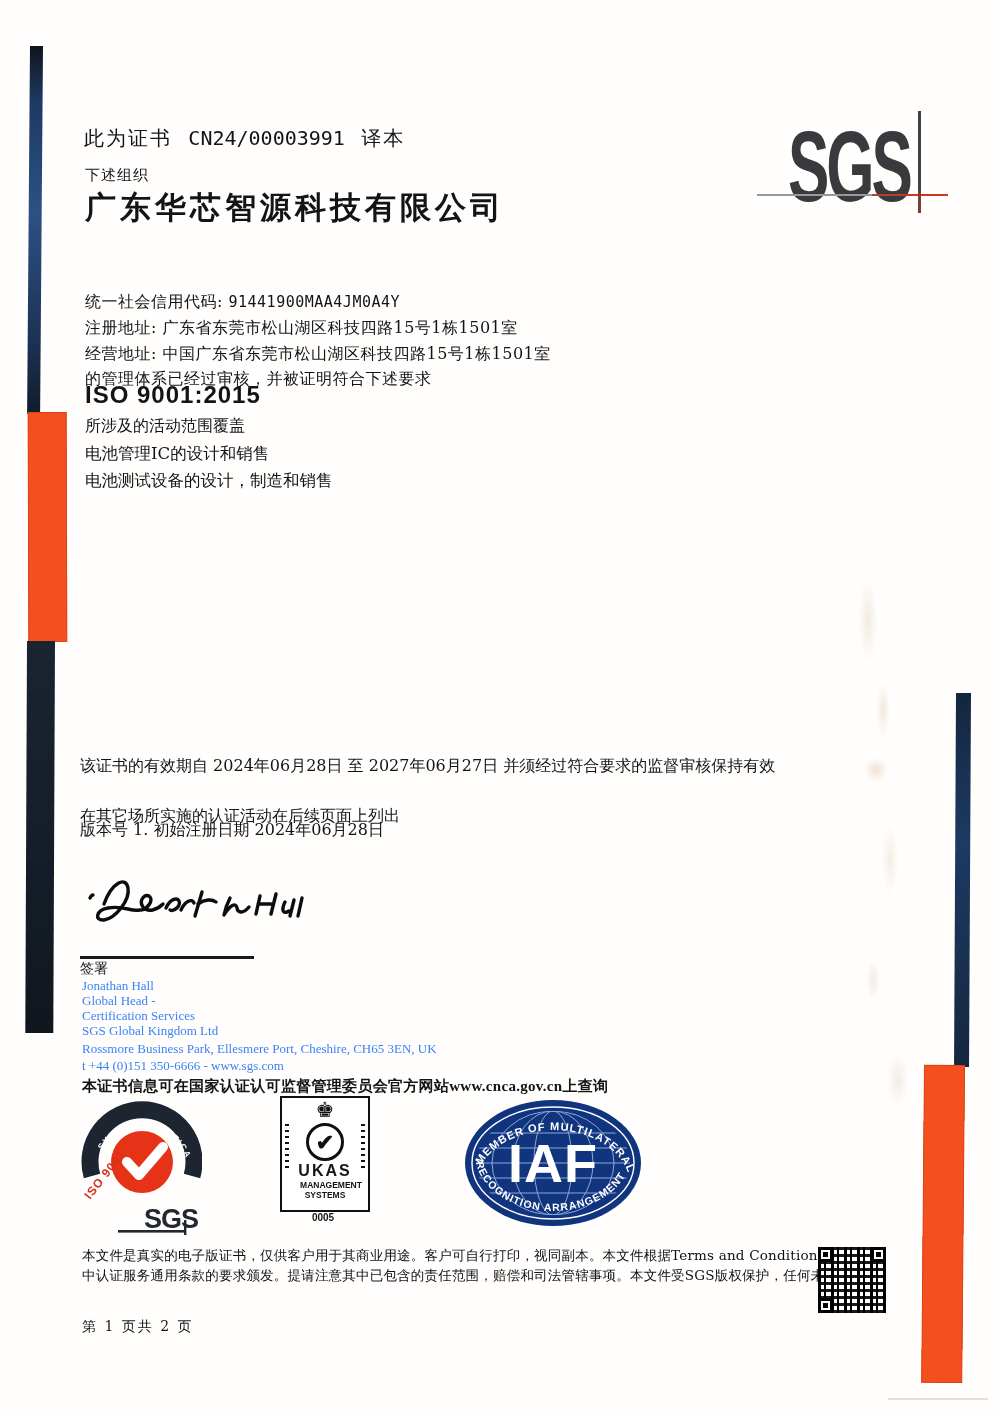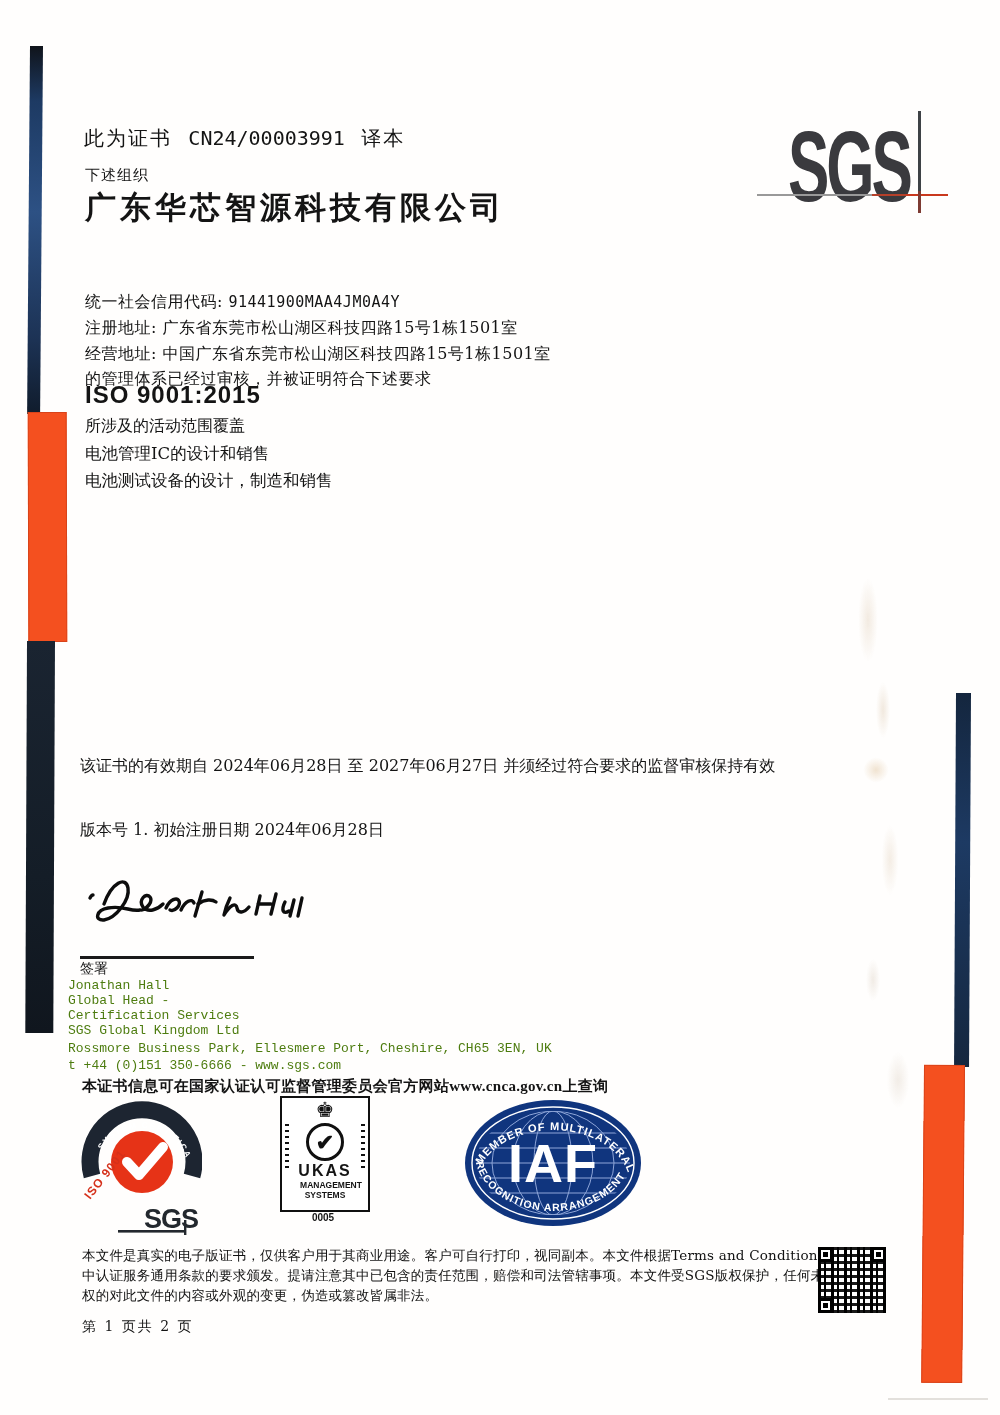--- a/index.html
+++ b/index.html
@@ -51,21 +51,21 @@
 
   
   .validity1{left:80px;top:756px;font-size:16px;}
   .validity2{left:80px;top:820px;font-size:16px;text-align:center;}
   .validity3{left:80px;top:806px;font-size:16px;}
 
   
   .signature-svg{left:80px;top:868px;}
   .sig-rule{left:80px;top:956px;width:174px;height:2.5px;background:#1a1a1a;}
   .sign-label{left:80px;top:960px;font-size:14px;}
-  .sig-mono{left:68px;font-size:13px;font-family:Liberation Mono, monospace;color:#4d7c0f;}
+  .sig-mono{left:82px;font-size:13px;font-family:Liberation Serif, serif;color:#3b82f6;}
 
   .cnca-line{left:82px;top:1077px;font-size:15px;font-weight:bold;letter-spacing:.3px;font-family:Liberation Serif, serif;}
 
   
   .sgs-mark{left:80px;top:1098px;}
   .ukas-box{left:280px;top:1096px;width:86px;height:112px;border:2.5px solid #101010;background:#fff;}
   .ukas-ticks{position:absolute;top:26px;width:4px;height:48px;
     background:repeating-linear-gradient(180deg,#101010 0 2px,transparent 2px 6px);}
   .ukas-crown{position:absolute;top:2px;left:0;right:0;text-align:center;font-size:21px;color:#101010;line-height:1;}
   .ukas-circle{position:absolute;top:25px;left:24px;width:32px;height:32px;border:3.5px solid #101010;border-radius:50%;
@@ -135,20 +135,21 @@
   <div class="abs info-line" style="top:344px;">经营地址: 中国广东省东莞市松山湖区科技四路15号1栋1501室</div>
   <div class="abs info-line" style="top:369px;">的管理体系已经过审核，并被证明符合下述要求</div>
   <div class="abs iso-standard">ISO 9001:2015</div>
 
   <div class="abs scope-intro">所涉及的活动范围覆盖</div>
   <div class="abs scope-l1">电池管理IC的设计和销售</div>
   <div class="abs scope-l2">电池测试设备的设计，制造和销售</div>
 
   <div class="abs validity1">该证书的有效期自 2024年06月28日 至 2027年06月27日 并须经过符合要求的监督审核保持有效</div>
   <div class="abs validity2">版本号 1. 初始注册日期 2024年06月28日</div>
+  <div class="abs validity3">在其它场所实施的认证活动在后续页面上列出</div>
 
   <svg class="abs signature-svg" width="250" height="74" viewBox="0 0 250 74">
     <g fill="none" stroke="#0d0d0d" stroke-width="3.4" stroke-linecap="round" stroke-linejoin="round">
       <path d="M10 30 c1 -2 2 -3 3 -3"></path>
       <path d="M24 36 C32 14 46 8 48 20 C50 32 36 50 24 52 C14 53 16 42 28 40 C44 37 50 44 60 42"></path>
       <path d="M62 42 C68 40 73 33 70 29 C66 24 58 32 63 39 C68 45 77 42 83 36"></path>
       <path d="M86 40 C90 31 97 29 99 33 C101 37 95 44 90 42"></path>
       <path d="M101 42 C105 33 112 30 114 35"></path>
       <path d="M122 24 L115 48"></path>
       <path d="M118 36 C125 31 132 31 136 34"></path>
@@ -219,21 +220,20 @@
       <textPath href="#iafTop" startOffset="3%">MEMBER OF MULTILATERAL</textPath>
     </text>
     <text x="91" y="84" text-anchor="middle" font-family="Liberation Sans, DejaVu Sans, sans-serif" font-size="54" font-weight="bold" fill="#ffffff" letter-spacing="1">IAF</text>
     <text font-family="Liberation Sans, DejaVu Sans, sans-serif" font-size="10.5" font-weight="bold" fill="#ffffff" letter-spacing="1">
       <textPath href="#iafBottom" startOffset="4%">RECOGNITION ARRANGEMENT</textPath>
     </text>
   </svg>
 
   <div class="abs disc" style="top:1247px;">本文件是真实的电子版证书，仅供客户用于其商业用途。客户可自行打印，视同副本。本文件根据Terms and Conditions | SGS</div>
   <div class="abs disc" style="top:1267px;">中认证服务通用条款的要求颁发。提请注意其中已包含的责任范围，赔偿和司法管辖事项。本文件受SGS版权保护，任何未经授</div>
-  <div class="abs disc" style="top:1287px;">权的对此文件的内容或外观的变更，伪造或篡改皆属非法。</div>
   <div class="abs page-footer">第 1 页共 2 页</div>
 
   <div class="abs qr">
     <div class="finder f-tl"></div>
     <div class="finder f-tr"></div>
     <div class="finder f-bl"></div>
   </div>
 
 </div>
 

